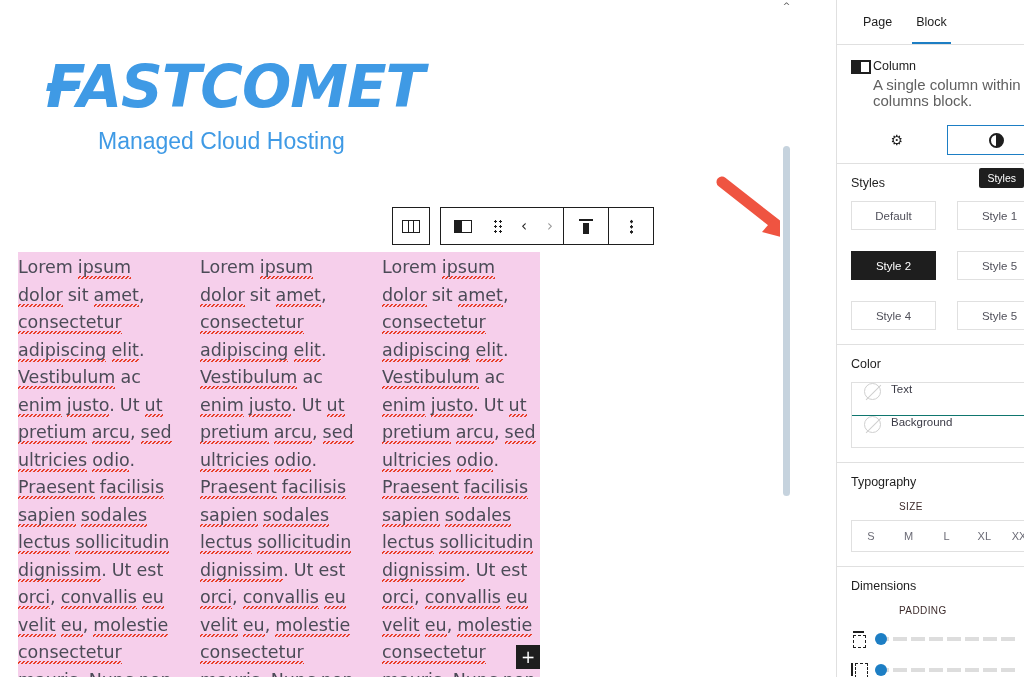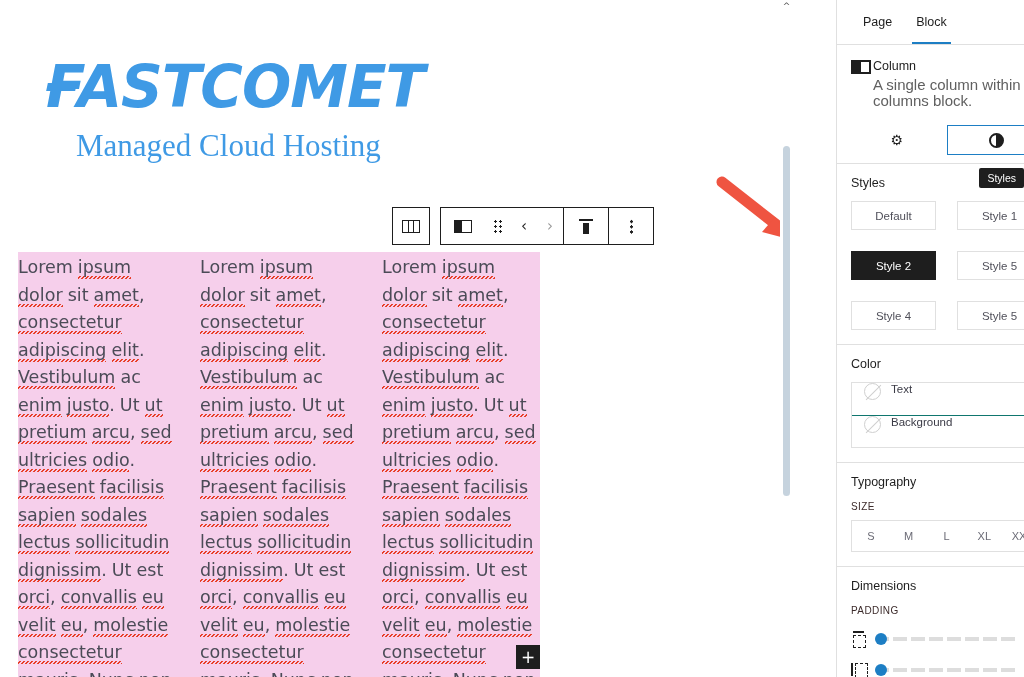--- a/index.html
+++ b/index.html
@@ -27,23 +27,23 @@
     font-size: 58px; letter-spacing: -1px;
     color: #3f9ae5; line-height: 1;
     white-space: nowrap;
   }
   .logo-strike {
     position: absolute; left: 1px; top: 25px;
     width: 29px; height: 8px; background: #3f9ae5;
     transform: skewX(-12deg);
   }
   .logo-tag {
-    margin-top: 14px; margin-left: 30px;
-    font-family: Liberation Serif, serif;
-    font-size: 31px; color: #3f9ae5; line-height: 1;
+    margin-top: 14px; margin-left: 52px;
+    font-family: Liberation Sans, sans-serif;
+    font-size: 23px; color: #3f9ae5; line-height: 1;
     white-space: nowrap;
   }
 
   
   .toolbar-row { position: absolute; left: 392px; top: 207px; display: flex; align-items: flex-start; }
   .tb-group {
     display: flex; align-items: center;
     height: 38px; background: #fff;
     border: 1px solid #1e1e1e;
   }
@@ -173,21 +173,21 @@
   .ic-gear { font-size: 14px; color: #1e1e1e; font-family: "DejaVu Sans", sans-serif; }
   .ic-contrast {
     width: 15px; height: 15px; border-radius: 50%;
     border: 2px solid #1e1e1e;
     background: linear-gradient(to right, #fff 0 50%, #1e1e1e 50% 100%);
   }
 
   .section { padding: 12px 14px 14px 14px; }
   .sec-head { display: flex; align-items: center; justify-content: space-between; margin-bottom: 11px; position: relative; }
   .sec-title { font-size: 12.5px; color: #1e1e1e; font-weight: normal; }
-  .sec-sub { font-size: 10px; color: #3c2b2b; letter-spacing: .4px; }
+  .sec-sub { font-size: 10px; color: #3c2b2b; letter-spacing: .4px; margin-left: 48px; }
   .dots-v { width: 3px; height: 13px;
     background-image: radial-gradient(circle, #3a3a3a 1.2px, transparent 1.3px);
     background-size: 3px 4.6px; cursor: pointer; }
   .caret-up { font-size: 11px; color: #3a3a3a; cursor: pointer; font-family:"DejaVu Sans", sans-serif; }
 
   .tooltip {
     position: absolute; right: 18px; top: -8px;
     background: #1e1e1e; color: #fff;
     font-size: 10.5px; padding: 4px 8px; border-radius: 2px;
     white-space: nowrap;

